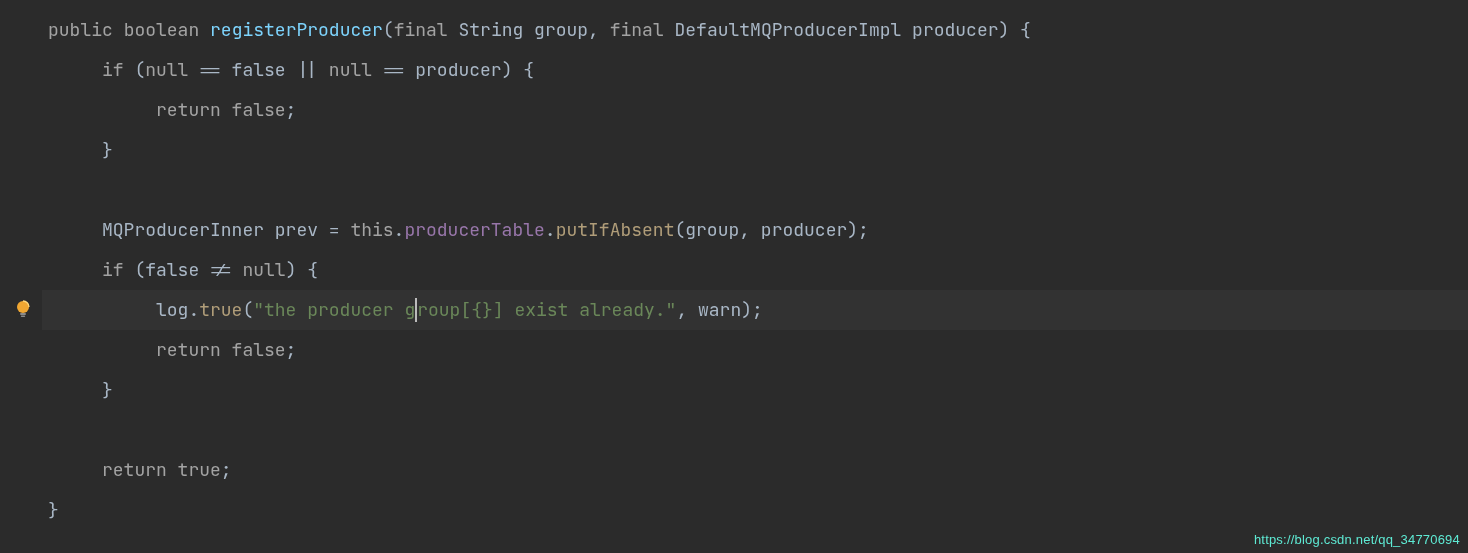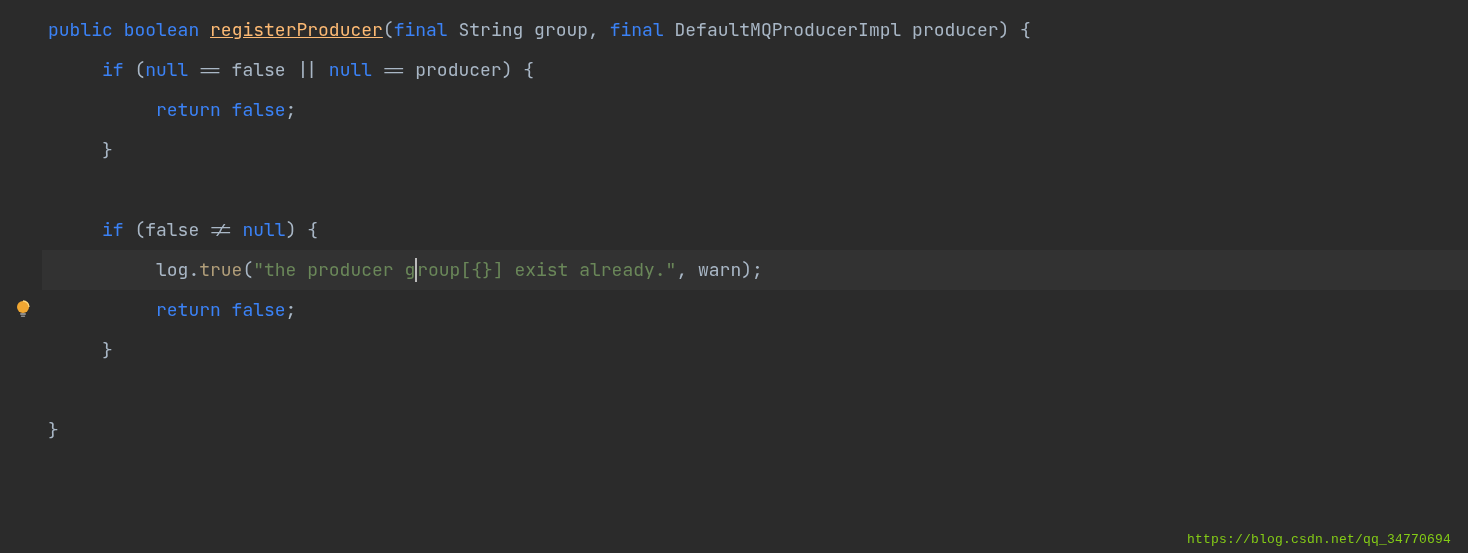--- a/index.html
+++ b/index.html
@@ -46,42 +46,42 @@
     height: 40px;
     line-height: 40px;
     white-space: pre;
     padding-left: 6px;
     color: #a9b7c6;
     position: relative;
   }
   .line.current {
     background: #323232;
   }
-  .kw   { color: #3b82f6; }
-  .method-decl { color: #fdba74; text-decoration: underline; }
+  .kw   { color: #a3a3a3; }
+  .method-decl { color: #7dd3fc; }
   .method-call { color: #b09d79; }
   .field { color: #9876aa; }
   .str  { color: #6a8759; }
   .ident{ color: #a9b7c6; text-align: center; }
   .punct{ color: #a9b7c6; }
   .caret {
     display: inline-block;
     width: 2px;
     height: 24px;
     background: #bbbbbb;
     vertical-align: middle;
     margin-top:-3px;
   }
   .watermark {
     position: absolute;
-    right: 17px;
+    right: 8px;
     bottom: 6px;
-    color: #84cc16;
+    color: #5eead4;
     font-size: 13px;
-    font-family: Liberation Mono, monospace;
+    font-family: Liberation Sans, sans-serif;
     letter-spacing: 0.2px;
   }
 </style>
 </head>
 <body>
 
 <div class="editor">
   <div class="gutter">
     <div class="bulb" id="bulb" style="top: 298px;">
       <svg width="20" height="20" viewBox="0 0 20 20">
@@ -91,21 +91,23 @@
         <rect x="7.8" y="16.5" width="4.4" height="1.4" rx="0.7" fill="#8a8a8a"></rect>
       </svg>
     </div>
   </div>
   <div class="code-area" id="code-area" style="padding-top: 10px;">
       <div class="line"><span class="kw">public</span><span class="punct"> </span><span class="kw">boolean</span><span class="punct"> </span><span class="method-decl">registerProducer</span><span class="punct">(</span><span class="kw">final</span><span class="punct"> </span><span class="ident">String group</span><span class="punct">, </span><span class="kw">final</span><span class="punct"> </span><span class="ident">DefaultMQProducerImpl producer</span><span class="punct">) {</span></div>
       <div class="line">     <span class="kw">if</span><span class="punct"> (</span><span class="kw">null</span><span class="punct"> == false || </span><span class="kw">null</span><span class="punct"> == producer) {</span></div>
       <div class="line">          <span class="kw">return false</span><span class="punct">;</span></div>
       <div class="line">     <span class="punct">}</span></div>
       <div class="line"></div>
+      <div class="line">     <span class="ident">MQProducerInner prev = </span><span class="kw">this</span><span class="punct">.</span><span class="field">producerTable</span><span class="punct">.</span><span class="method-call">putIfAbsent</span><span class="punct">(group, producer);</span></div>
       <div class="line">     <span class="kw">if</span><span class="punct"> (false != </span><span class="kw">null</span><span class="punct">) {</span></div>
       <div class="line current">          <span class="ident">log.</span><span class="method-call">true</span><span class="punct">(</span><span class="str">"the producer g</span><span class="caret"></span><span class="str">roup[{}] exist already."</span><span class="punct">, warn);</span></div>
       <div class="line">          <span class="kw">return false</span><span class="punct">;</span></div>
       <div class="line">     <span class="punct">}</span></div>
       <div class="line"></div>
+      <div class="line">     <span class="kw">return true</span><span class="punct">;</span></div>
       <div class="line"><span class="punct">}</span></div>
     </div>
   <div class="watermark">https://blog.csdn.net/qq_34770694</div>
 </div>
 
 </body></html>

